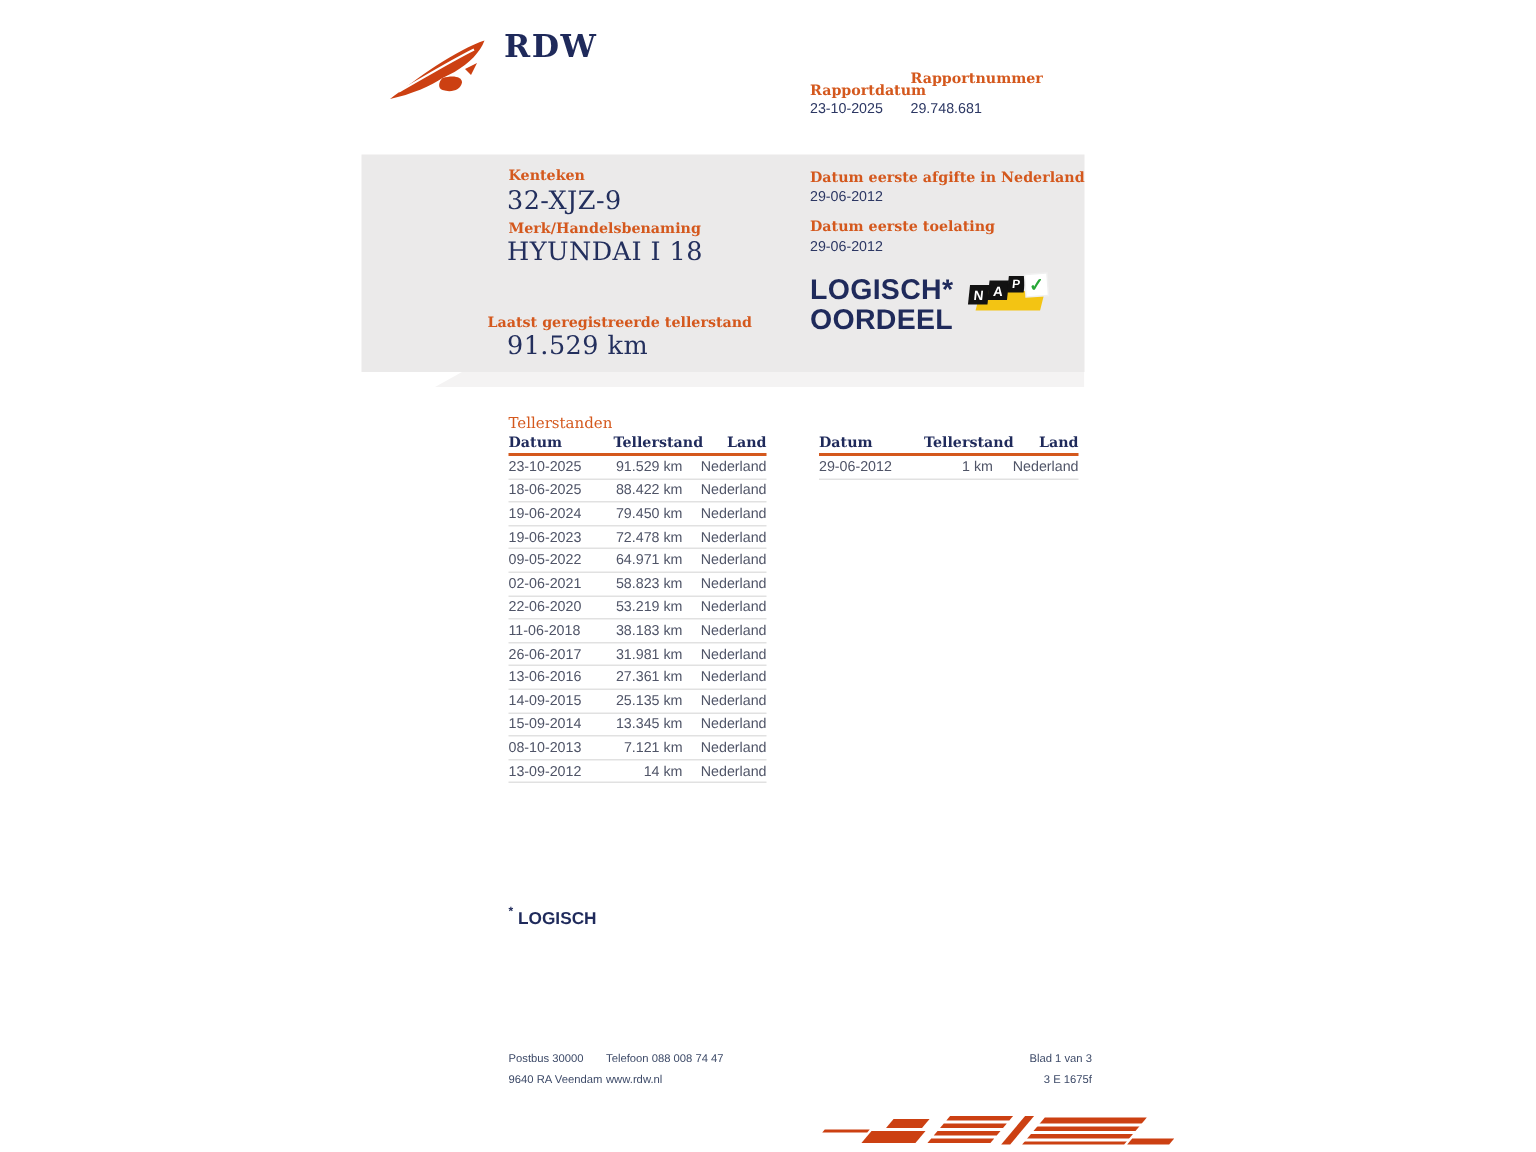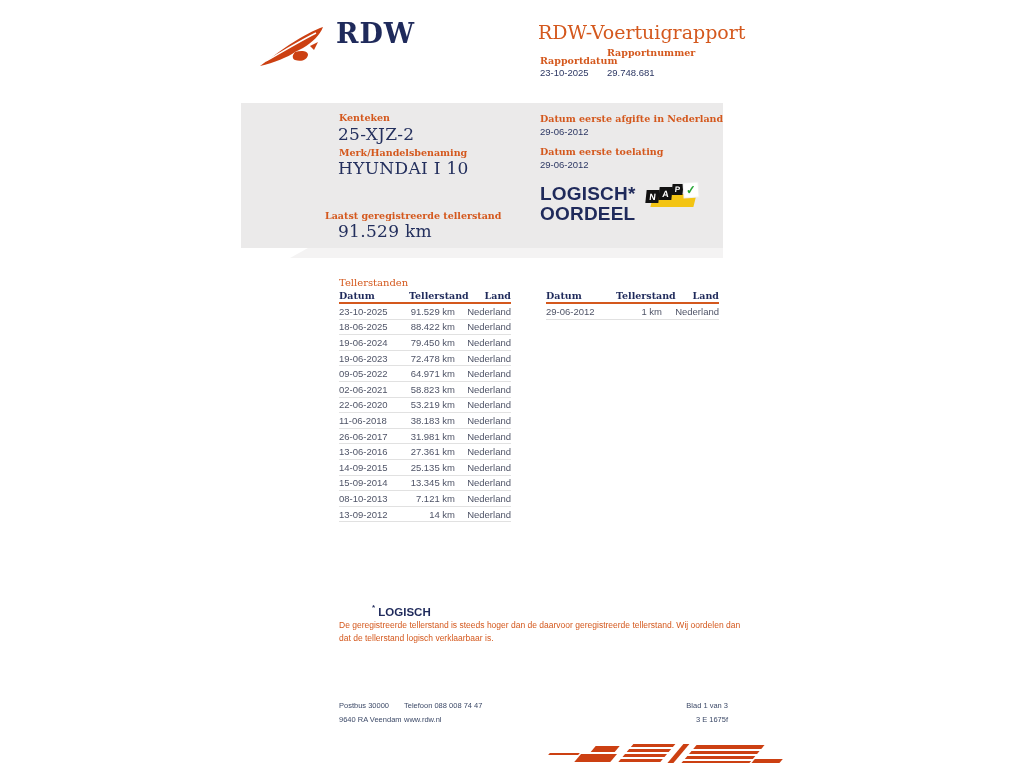--- a/index.html
+++ b/index.html
@@ -4,21 +4,21 @@
 <style>
   html,body{margin:0;padding:0;background:#fff;}
   .page{position:relative;width:1024px;height:768px;background:#ffffff;overflow:hidden;
         font-family:"Liberation Sans",sans-serif;color:#1f2a5b;}
   .abs{position:absolute;}
   .lbl{font-family:"DejaVu Serif",serif;font-weight:bold;font-size:9.5px;color:#d4581d;}
   .val{font-size:9.5px;color:#2c3763;}
   .bigval{font-family:"DejaVu Serif",serif;font-size:17px;color:#232f5d;letter-spacing:.3px;}
 
   
-  .logo-text{font-family:"DejaVu Serif",serif;font-weight:bold;font-size:27px;color:#1f2a5b;letter-spacing:1px;}
+  .logo-text{font-family:"DejaVu Serif",serif;font-weight:bold;font-size:21px;color:#1f2a5b;letter-spacing:1px;}
   .doc-title{font-family:"DejaVu Serif",serif;font-size:19px;color:#d4581d;}
 
   
   .panel{background:#ebeaea;}
   .panel-strip{background:#f4f3f3;clip-path:polygon(18px 0,100% 0,100% 100%,0 100%);}
 
   .oordeel{font-size:19px;font-weight:bold;color:#1f2a5b;line-height:20px;letter-spacing:.2px;}
 
   
   .nap{width:54px;height:28px;}
@@ -33,21 +33,21 @@
   .ttable{position:absolute;font-size:9.5px;color:#4f5467;}
   .section-title{font-family:"DejaVu Serif",serif;font-weight:normal;font-size:10px;color:#d4581d;}
   .thead{display:flex;height:13px;align-items:center;border-bottom:2px solid #d4581d;
          font-family:"DejaVu Serif",serif;font-weight:bold;color:#1f2a5b;}
   .trow{display:flex;height:14.6px;align-items:center;border-bottom:1px solid #e1e1e1;}
   .tc.c0{width:70px;text-align:left;}
   .tc.c1{width:46px;text-align:right;}
   .tc.c2{flex:1;text-align:right;}
 
   
-  .fn-title{font-size:11.5px;font-weight:bold;color:#1f2a5b;margin-left:33px;}
+  .fn-title{font-size:11.5px;font-weight:bold;color:#1f2a5b;}
   .fn-mark{font-size:8px;vertical-align:6px;}
   .fn-text{font-size:8.5px;line-height:12.7px;color:#d4581d;white-space:pre-line;}
 
   
   .foot{font-size:7.5px;color:#3d4a68;}
 
   
   .speed{transform:skewX(-40deg);}
   .speed div{position:absolute;background:#cc4012;}
   .sp-line{left:0;top:9px;width:30px;height:2px;}
@@ -68,33 +68,32 @@
 <div class="page">
 
   <svg class="abs" style="left:258px;top:26px;" width="74" height="46" viewBox="0 0 74 46">
     <path d="M2 40 C10 34 18 28 28 21 C40 13 52 6 62 2 L65 1 C62 9 55 16 45 22 L37 26 C30 31 16 37 2 40 Z" fill="#cc4012"></path>
     <path d="M8 35 C24 26 42 15 58 7" stroke="#ffffff" stroke-width="1.4" fill="none"></path>
     <path d="M37 26 C44 24 50 25 50 29 C49 34 43 36 37 34 C34 33 34 29 37 26 Z" fill="#cc4012"></path>
     <path d="M52 20 L60 16 L56 24 Z" fill="#cc4012"></path>
   </svg>
   <div class="abs logo-text" style="left:336px;top:18px;">RDW</div>
 
-  <div class="abs doc-title" style="left:538px;top:21px;">RDW-Voertuigrapport</div>
   <div class="abs lbl" style="left:540px;top:55px;">Rapportdatum</div>
   <div class="abs lbl" style="left:607px;top:47px;">Rapportnummer</div>
   <div class="abs val" style="left:540px;top:67px;">23-10-2025</div>
   <div class="abs val" style="left:607px;top:67px;">29.748.681</div>
 
   <div class="abs panel" style="left:241px;top:103px;width:482px;height:145px;"></div>
   <div class="abs panel-strip" style="left:290px;top:248px;width:433px;height:10px;"></div>
 
   <div class="abs lbl" style="left:339px;top:112px;">Kenteken</div>
-  <div class="abs bigval" style="left:338px;top:124px;">25-XJZ-2</div>
+  <div class="abs bigval" style="left:338px;top:124px;">32-XJZ-9</div>
   <div class="abs lbl" style="left:339px;top:147px;">Merk/Handelsbenaming</div>
-  <div class="abs bigval" style="left:338px;top:158px;">HYUNDAI I 10</div>
+  <div class="abs bigval" style="left:338px;top:158px;">HYUNDAI I 18</div>
   <div class="abs lbl" style="left:325px;top:210px;">Laatst geregistreerde tellerstand</div>
   <div class="abs bigval" style="left:338px;top:221px;">91.529 km</div>
 
   <div class="abs lbl" style="left:540px;top:113px;">Datum eerste afgifte in Nederland</div>
   <div class="abs val" style="left:540px;top:126px;">29-06-2012</div>
   <div class="abs lbl" style="left:540px;top:146px;">Datum eerste toelating</div>
   <div class="abs val" style="left:540px;top:159px;">29-06-2012</div>
 
   <div class="abs oordeel" style="left:540px;top:184px;">
     <div>LOGISCH*</div>
@@ -203,22 +202,20 @@
           <span class="tc c1">1 km</span>
           <span class="tc c2">Nederland</span>
         </div>
       </div>
   </div>
 
   <div class="abs fn-title" style="left:339px;top:603px;">
     <span class="fn-mark">*</span>
     <span>LOGISCH</span>
   </div>
-  <div class="abs fn-text" style="left:339px;top:619px;width:420px;">De geregistreerde tellerstand is steeds hoger dan de daarvoor geregistreerde tellerstand. Wij oordelen dan
-dat de tellerstand logisch verklaarbaar is.</div>
 
   <div class="abs foot" style="left:339px;top:701px;">Postbus 30000</div>
   <div class="abs foot" style="left:339px;top:715px;">9640 RA Veendam</div>
   <div class="abs foot" style="left:404px;top:701px;">Telefoon 088 008 74 47</div>
   <div class="abs foot" style="left:404px;top:715px;">www.rdw.nl</div>
   <div class="abs foot" style="left:528px;top:701px;width:200px;text-align:right;">Blad 1 van 3</div>
   <div class="abs foot" style="left:528px;top:715px;width:200px;text-align:right;">3 E 1675f</div>
 
   <div class="abs speed" style="left:549px;top:744px;width:238px;height:20px;">
     <div class="sp-line"></div>

